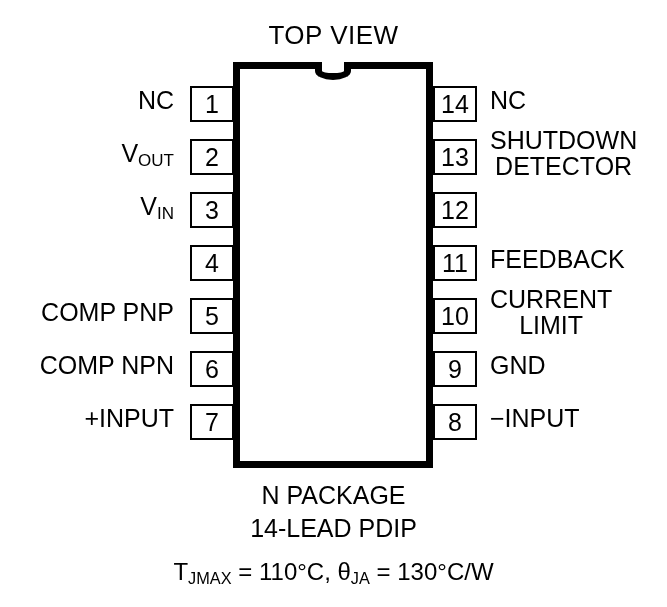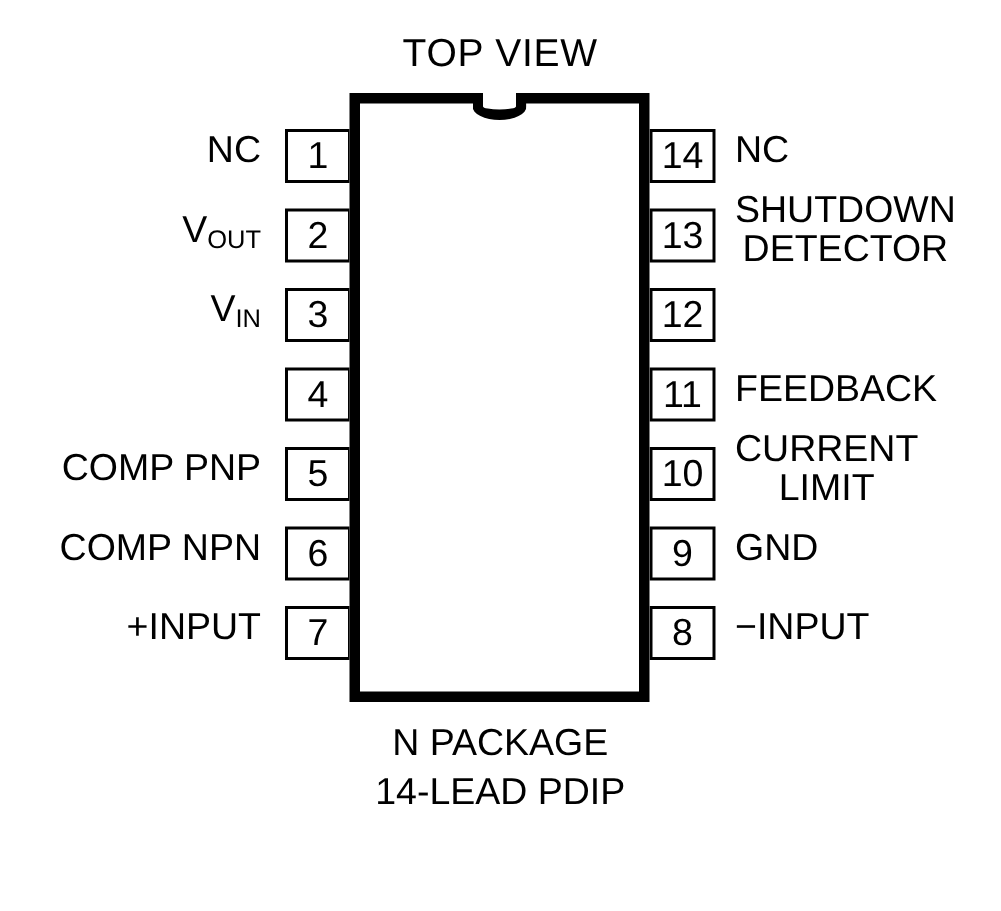--- a/index.html
+++ b/index.html
@@ -195,14 +195,17 @@
   <div class="pin-label right" style="top:353px"><span>GND</span></div>
 
   <div class="pin-box right" style="top:404px">
       <span>8</span>
     </div>
   <div class="pin-label right" style="top:406px"><span>−INPUT</span></div>
 
   <div class="caption pkg1">N PACKAGE</div>
   <div class="caption pkg2">14-LEAD PDIP</div>
 
+  <div class="caption therm">
+    <span>T</span><sub>JMAX</sub><span> = 110°C, </span><span>θ</span><sub>JA</sub><span> = 130°C/W</span>
+  </div>
 
 </div>
 
 </body></html>

